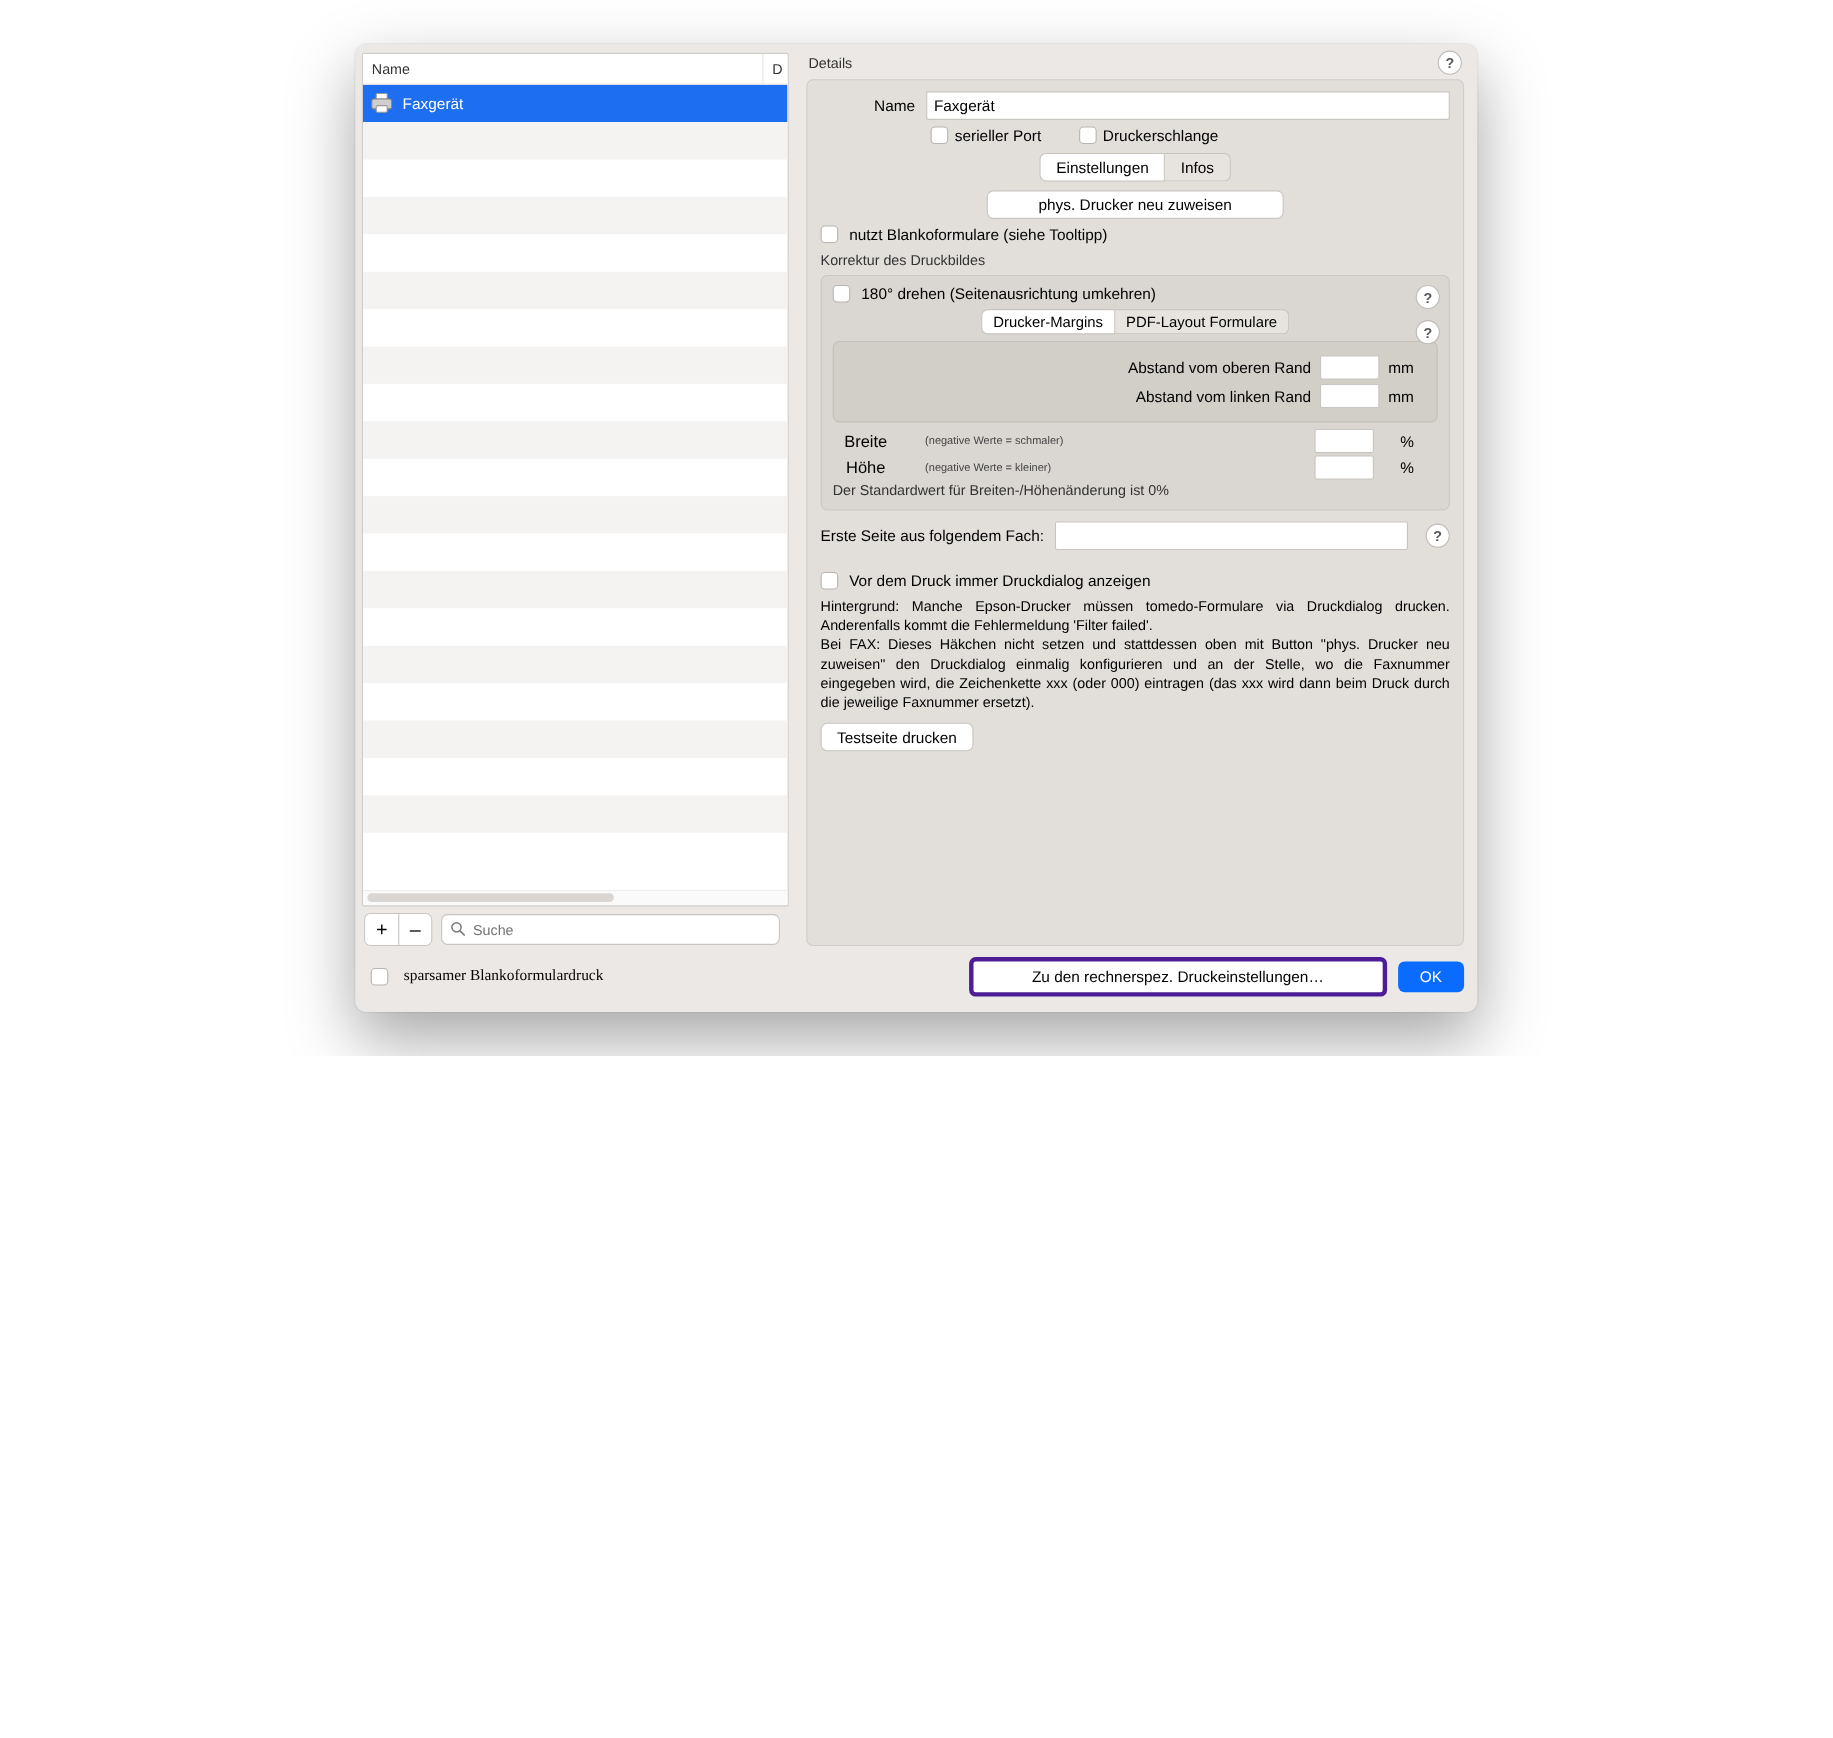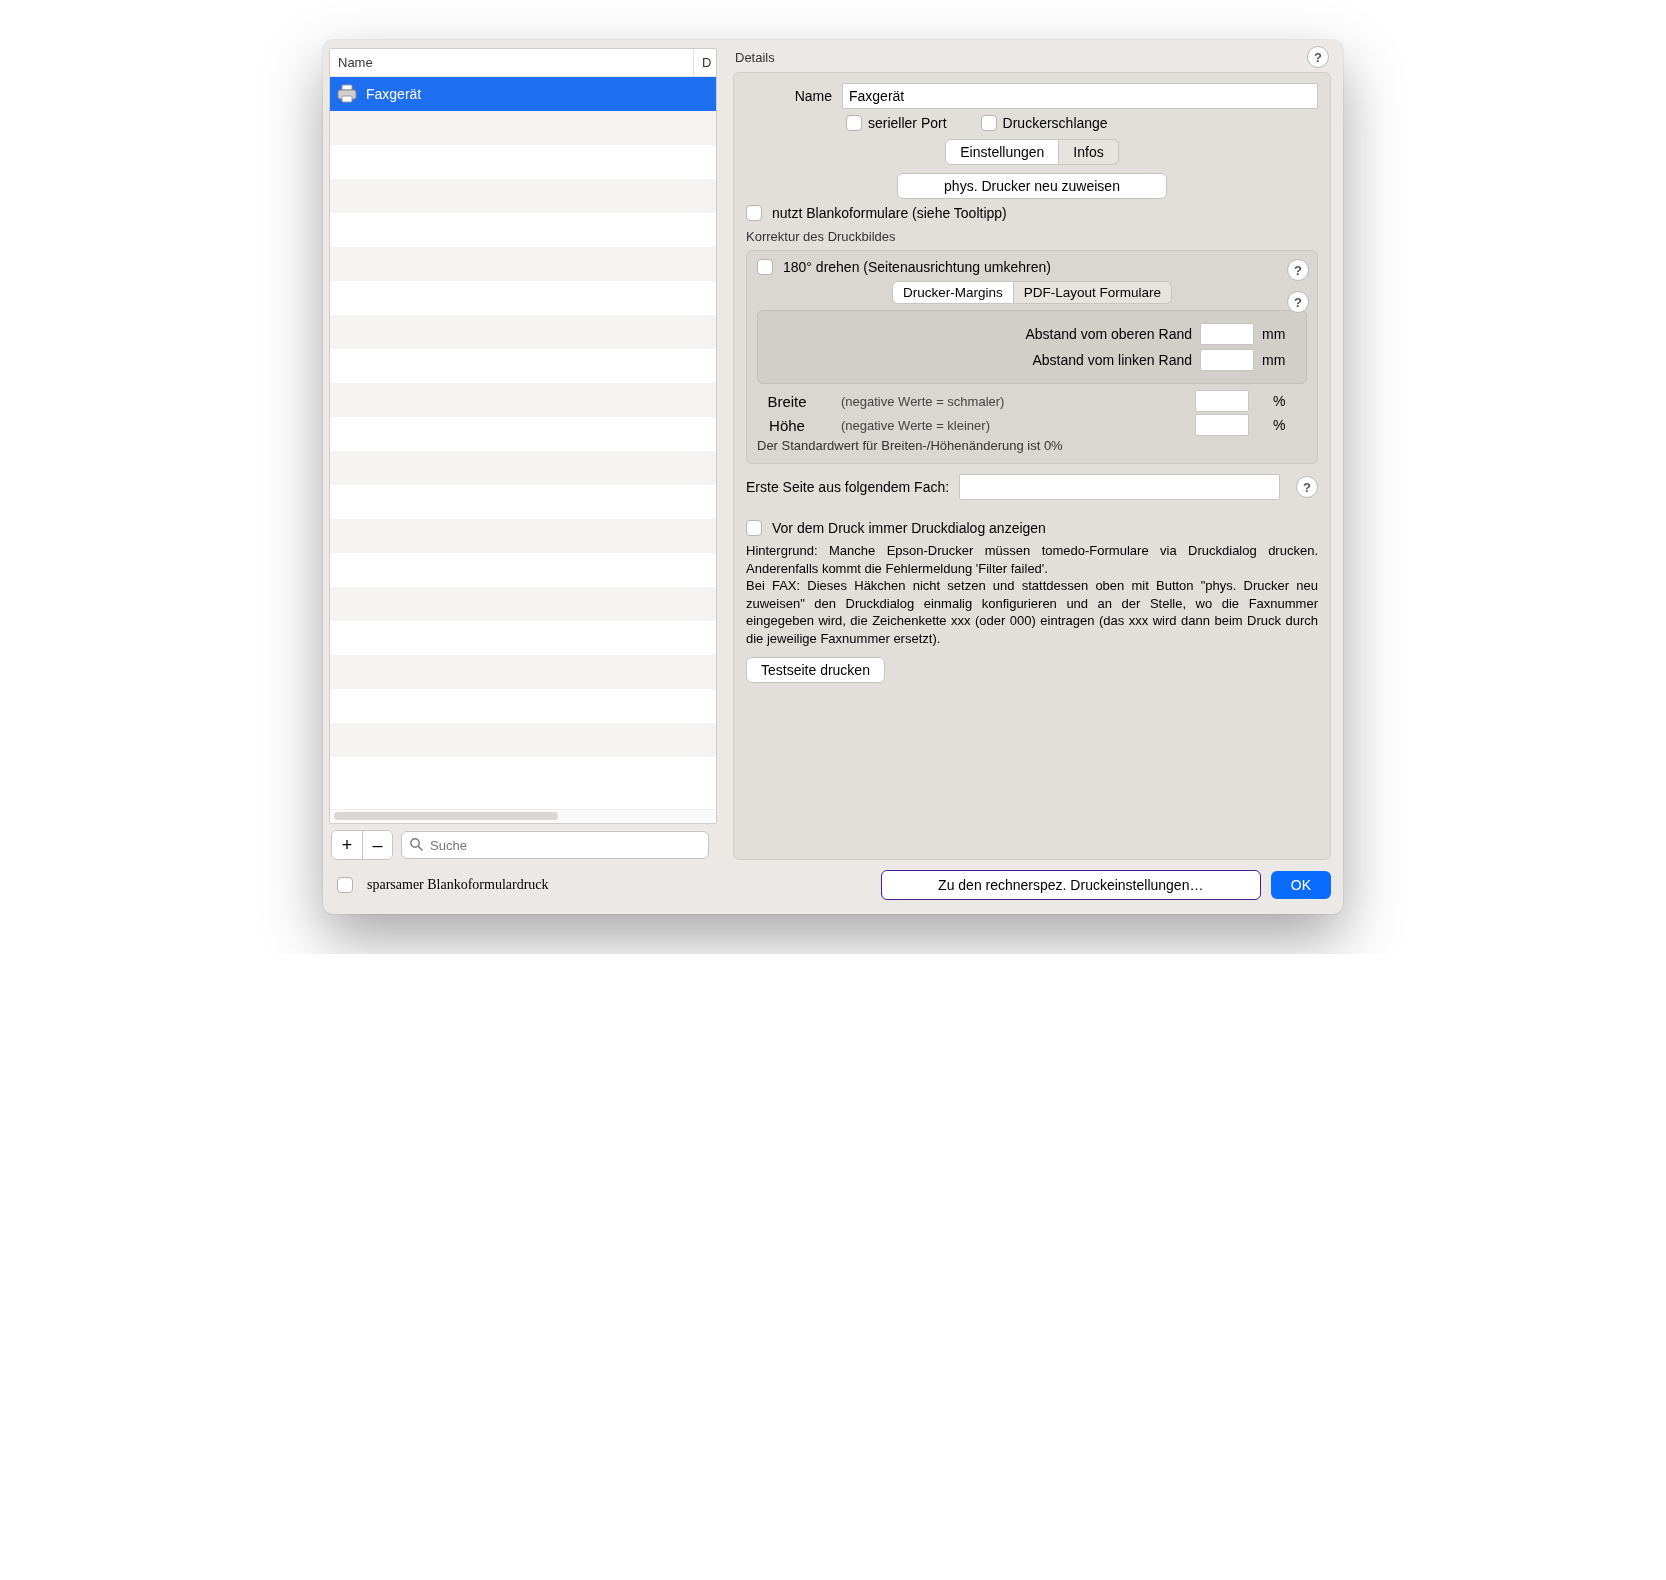--- a/index.html
+++ b/index.html
@@ -101,28 +101,28 @@
   .btn-row-center { display:flex; justify-content:center; }
   .section-title { font-size:13px; color:#333; margin-top:2px;}
   .innerpanel { background:#dad6d1; border:1px solid #cbc7c1; border-radius:6px; padding:8px 10px 10px 10px; position:relative;}
   .innerpanel2 { background:#d2cec8; border:1px solid #c4bfb8; border-radius:6px; padding:8px 10px; margin-top:4px;}
   .margin-row { display:flex; align-items:center; gap:8px; margin:4px 0;}
   .margin-row .ml { flex:1; text-align:right; font-size:14px;}
   .smallinput { width:54px; height:22px; border:1px solid #c8c5c1; background:#fff; border-radius:2px; font-size:13px; padding:0 4px;}
   .unit { width:34px; font-size:14px;}
   .scale-row { display:flex; align-items:center; gap:24px; margin:2px 0;}
   .scale-row .sl { width:60px; text-align:center; font-size:15px;}
-  .scale-row .hint { font-size:13px; color:#444;}
+  .scale-row .hint { font-size:10px; color:#444;}
   .note { font-size:13px; color:#333;}
   .justify { text-align:justify; font-size:13px; line-height:1.35;}
   .panel .right-align { display:flex; justify-content:flex-start; }
   .footer { display:flex; align-items:center; padding:10px 12px 14px 12px; gap:10px;}
   .footer .left { flex:0 0 398px; display:flex; align-items:center; gap:8px; padding-left:2px;font-family:Liberation Serif, serif;}
   .footer .right { flex:1; display:flex; align-items:center; justify-content:flex-end; gap:10px;}
-  .btn-white-wide { flex:1; max-width:380px; text-align:center; padding:6px 12px; border:1px solid #4c1d95; border-radius:6px; background:#fff; font-size:14px; cursor:pointer;}
+  .btn-white-wide { flex:1; max-width:380px; text-align:center; padding:6px 12px; border:4px solid #4c1d95; border-radius:6px; background:#fff; font-size:14px; cursor:pointer;}
   .btn-primary { padding:6px 20px; border:none; border-radius:6px; background:#0a6cff; color:#fff; font-size:14px; font-weight:500; cursor:pointer;}
   .help-inline { margin-left:6px;}
   .rowgap { margin-left:100px; display:flex; gap:34px;}
   .rowgap .group { display:flex; align-items:center;}
   .chkrow { display:flex; align-items:center; gap:4px;}
   .abs-help-tr { position:absolute; right:8px; top:8px;}
   .abs-help-tabs { position:absolute; right:8px; top:40px;}
 </style>
 </head>
 <body>

